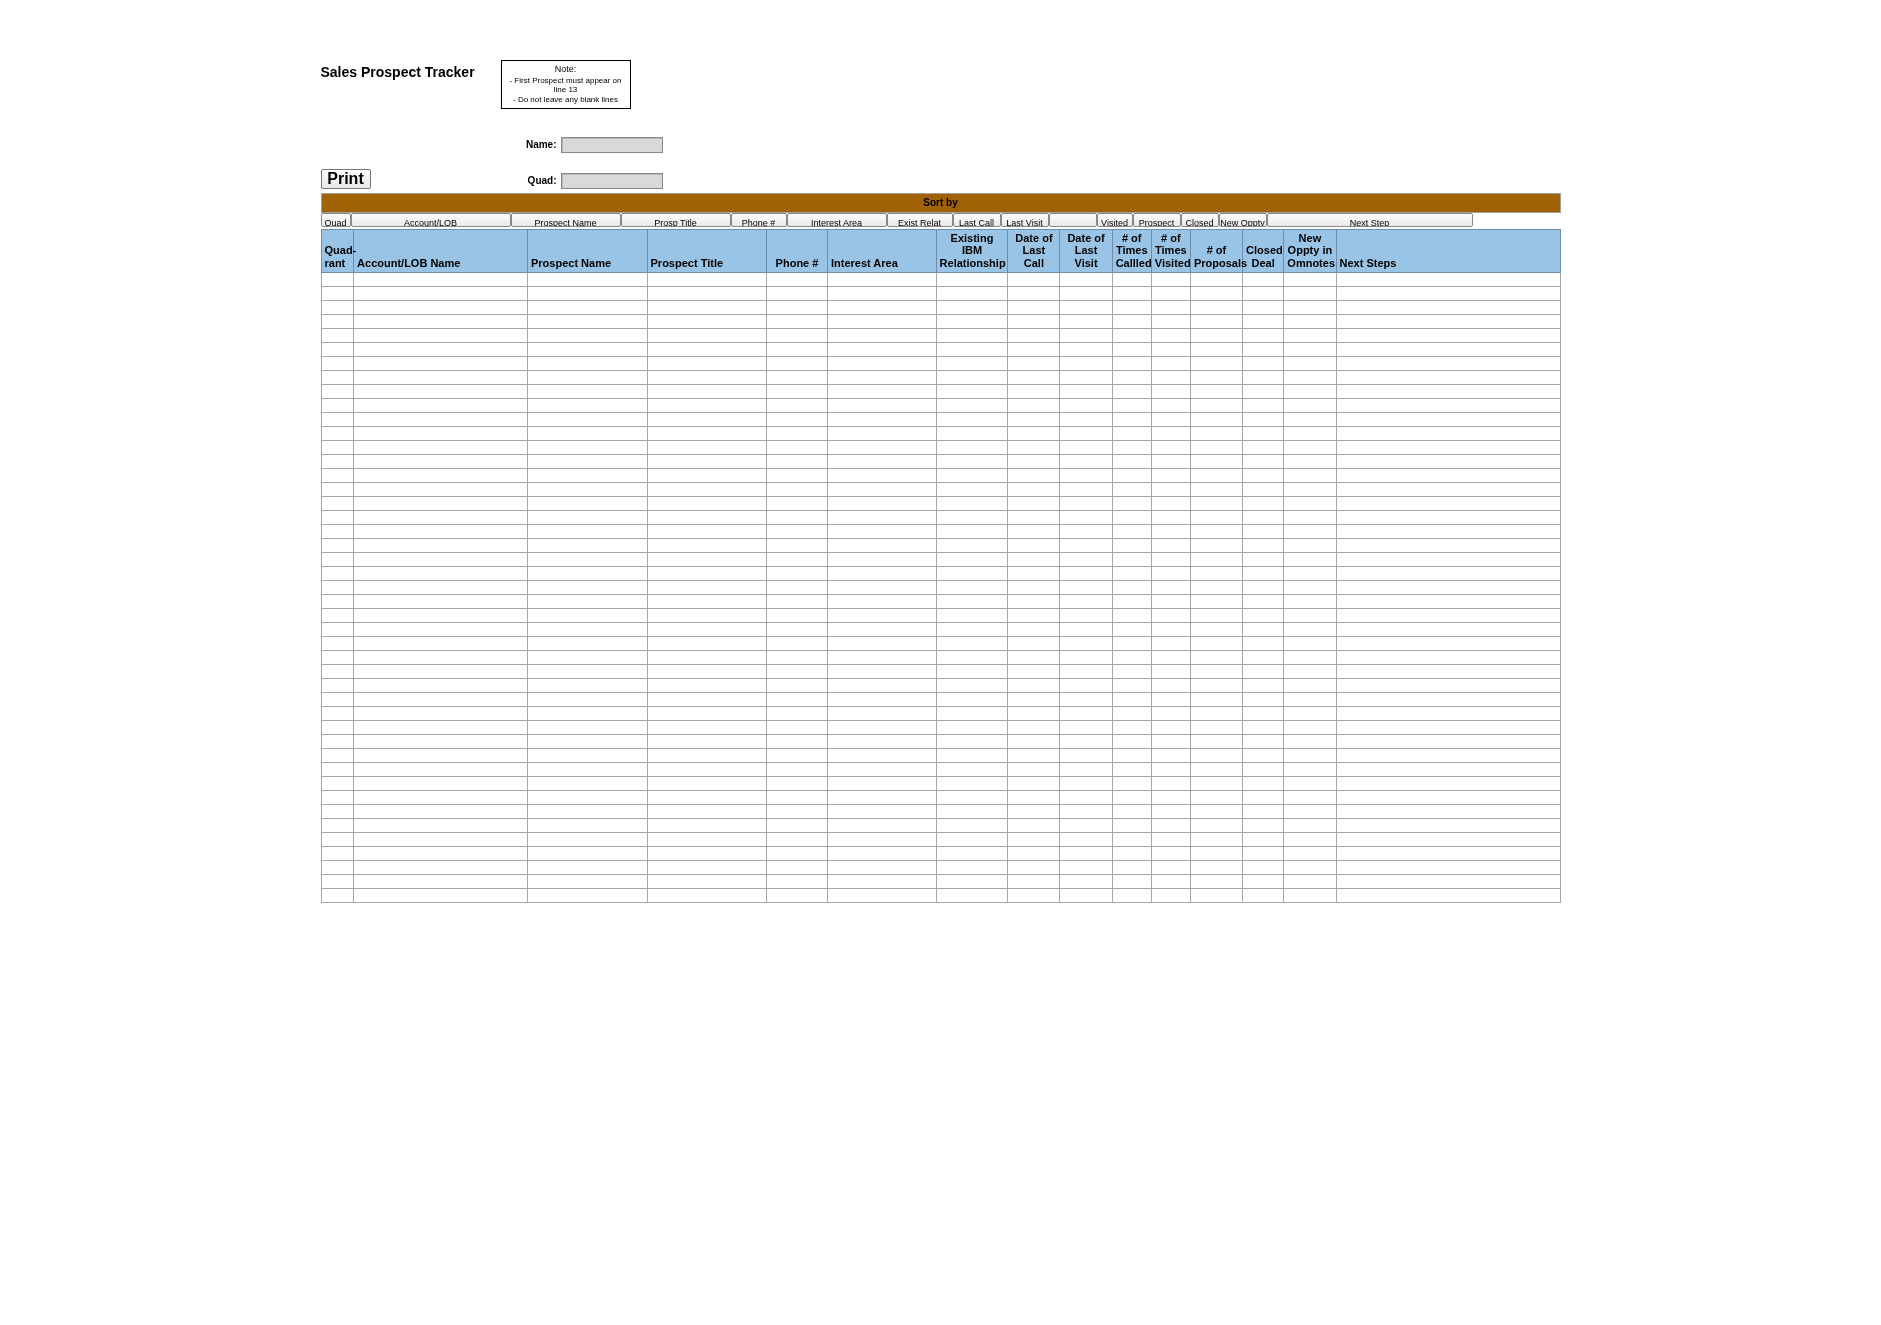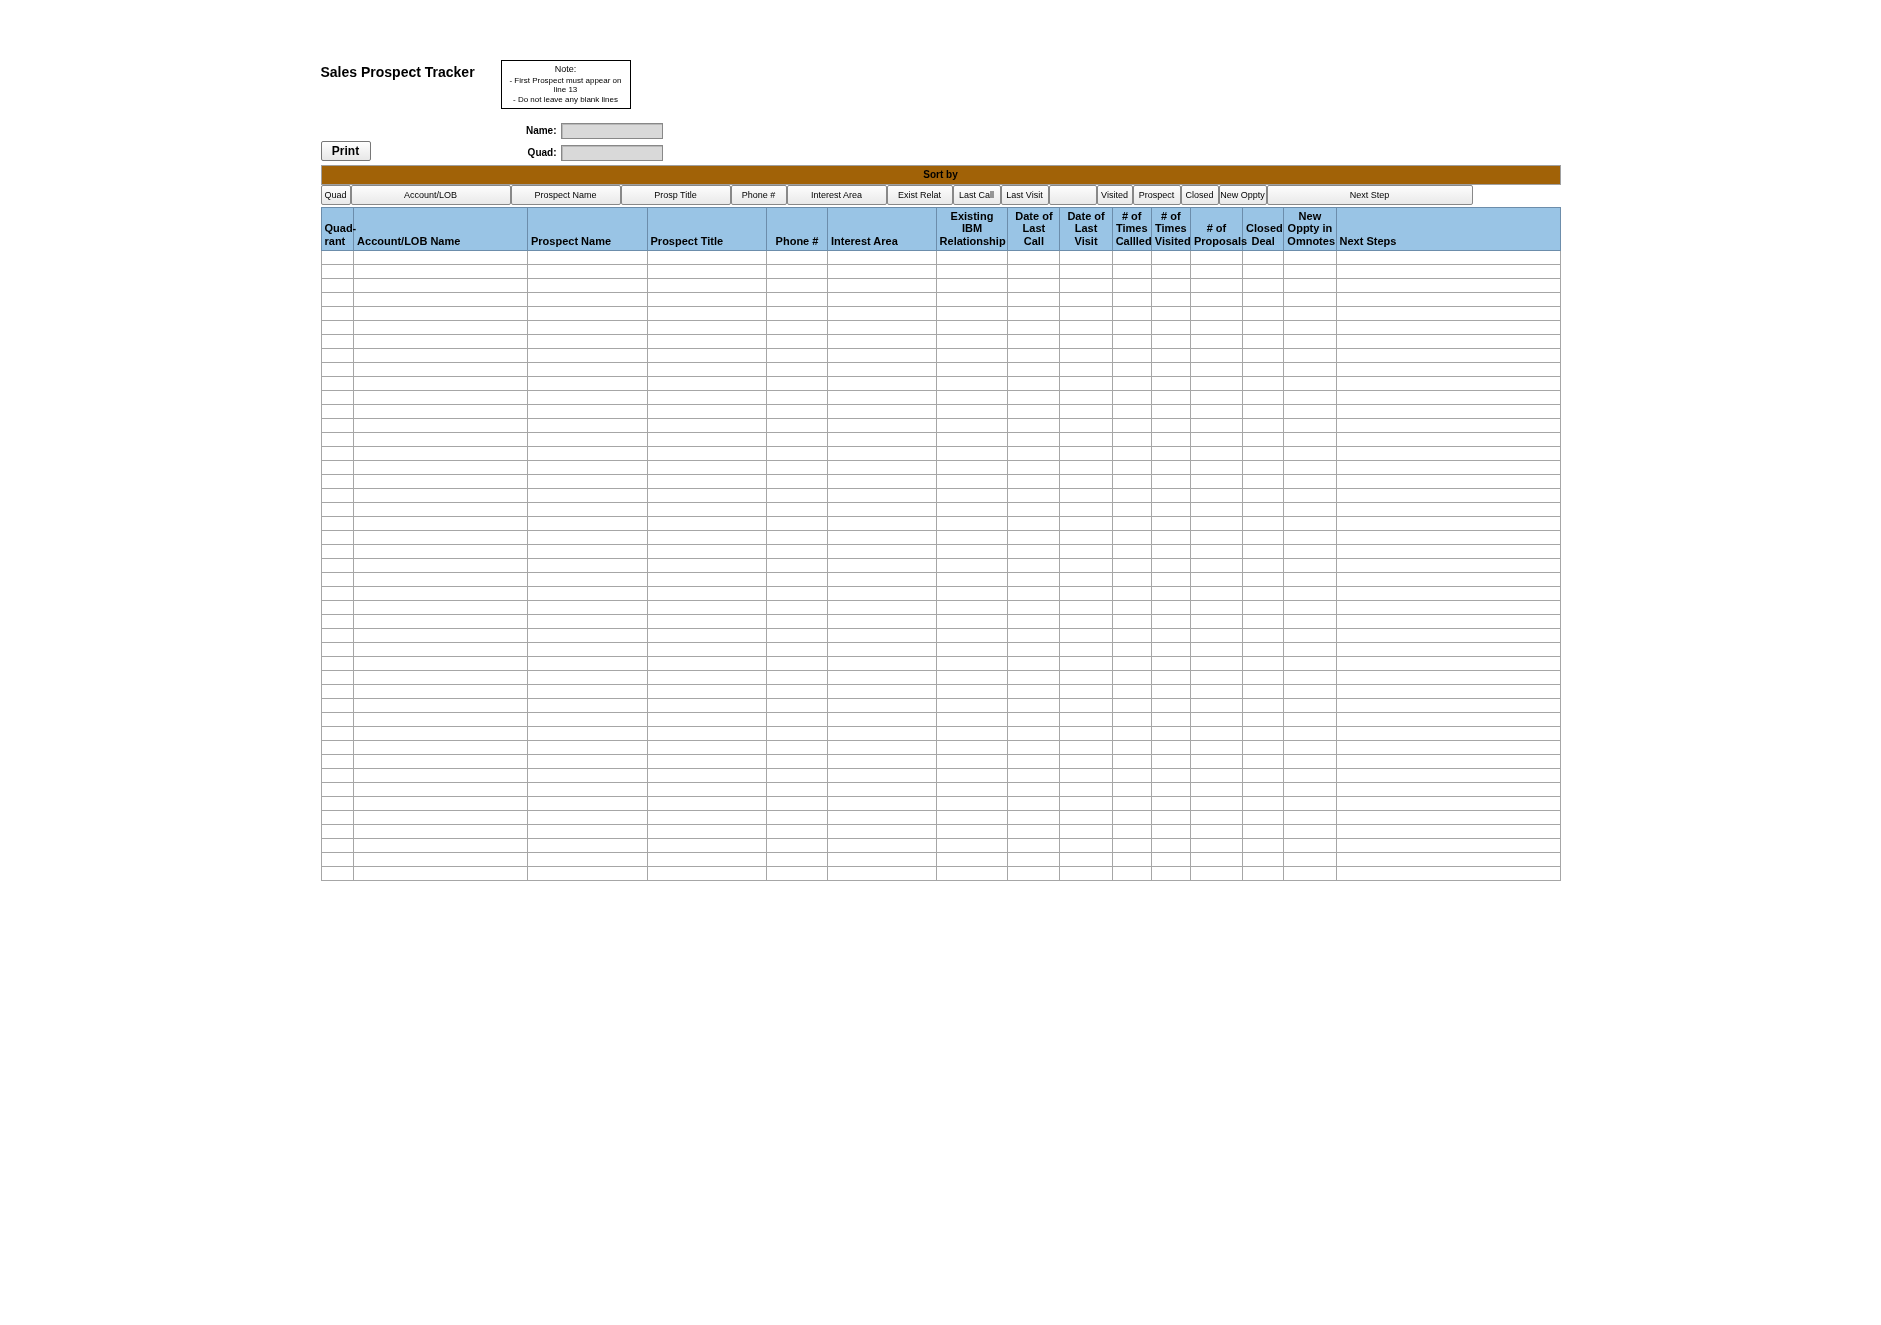--- a/index.html
+++ b/index.html
@@ -41,21 +41,21 @@
     }
     .note-title {
       font-weight: normal;
       font-size: 9px;
       display: block;
       margin-bottom: 1px;
     }
     .meta-row {
       display: flex;
       align-items: center;
-      margin-top: 6px;
+      margin-top: 20px;
     }
     .meta-label {
       width: 40px;
       text-align: right;
       font-size: 10px;
       font-weight: bold;
       padding-right: 4px;
     }
     .meta-input {
       width: 102px;
@@ -65,21 +65,21 @@
       box-shadow: inset 1px 1px 0 rgba(0,0,0,.15);
     }
     .print-btn {
       display: inline-block;
       width: 50px;
       height: 20px;
       line-height: 18px;
       border: 1px solid #777;
       background: linear-gradient(#fefefe,#e7e7e7);
       text-align: center;
-      font-size: 12px;
+      font-size: 16px;
       font-weight: bold;
       border-radius: 2px;
       cursor: pointer;
       margin-top: 12px;
     }
     
     .sort-bar {
       border: 1px solid #a0a0a0;
       background: #a16207;
       height: 20px;
@@ -89,21 +89,21 @@
       font-weight: bold;
       margin-top: 4px;
     }
     .sort-buttons {
       display: flex;
       flex-wrap: nowrap;
     }
     .sort-btn {
       border: 1px solid #888;
       background: linear-gradient(#fdfdfd,#e9e9e9);
-      height: 20px;
+      height: 14px;
       line-height: 18px;
       text-align: center;
       font-size: 9px;
       border-radius: 2px;
       cursor: pointer;
       overflow: hidden;
       white-space: nowrap;
     }
     
     table.tracker {

